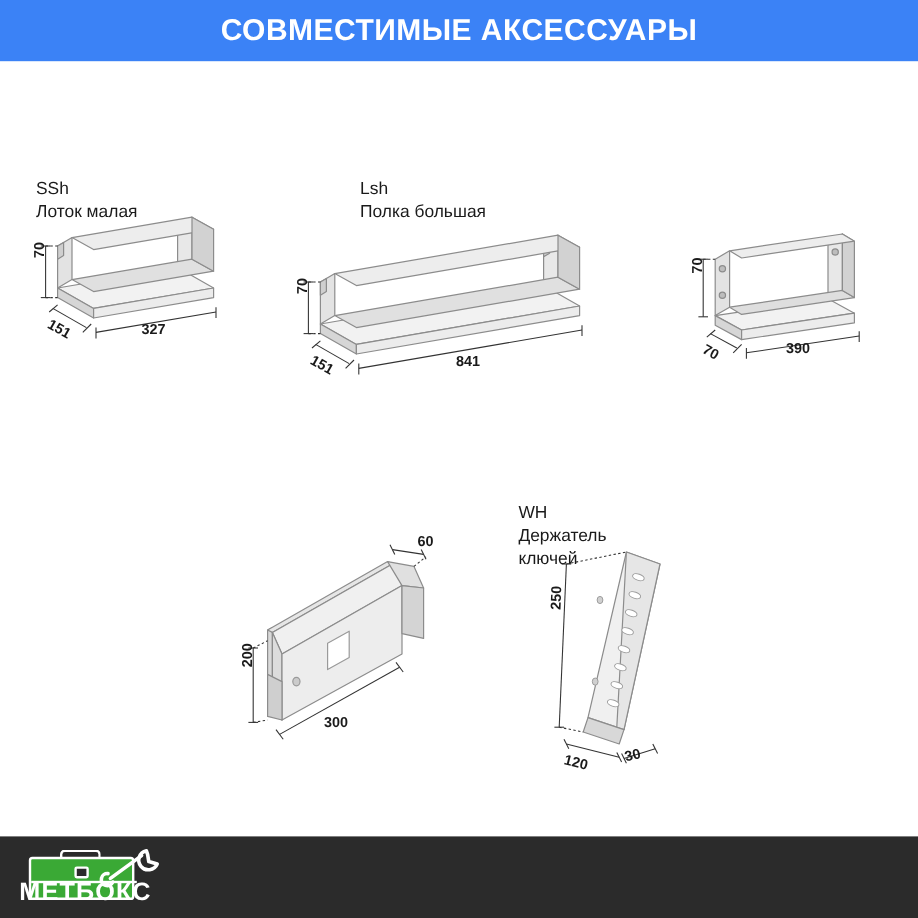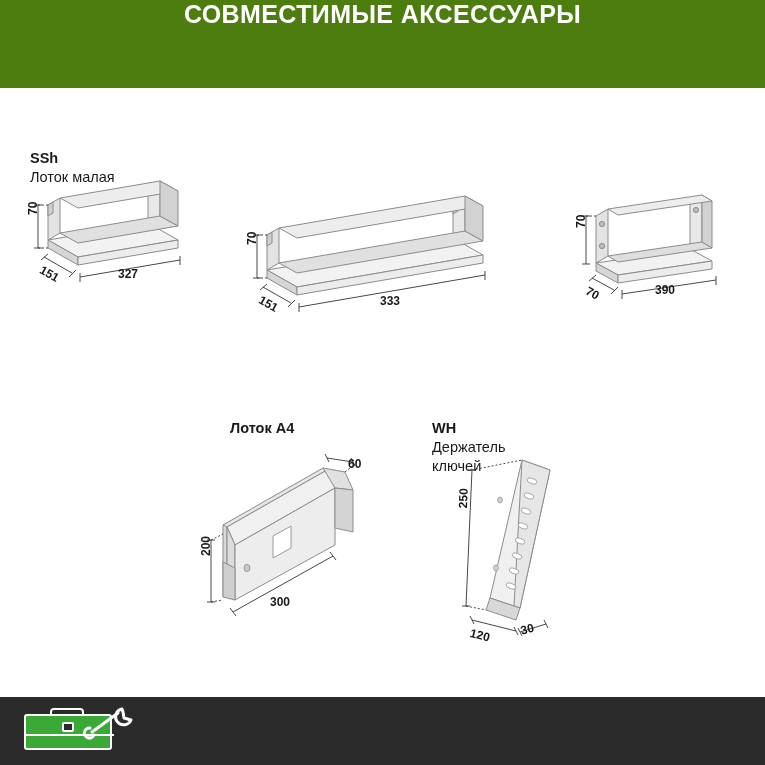--- a/index.html
+++ b/index.html
@@ -18,23 +18,24 @@
     position: absolute;
     inset: 0;
     background: #ffffff;
   }
   
   .header {
     position: absolute;
     left: 0;
     top: 0;
     width: 765px;
-    height: 88px;
-    background: #4d7c0f;
+    height: 51px;
+    background: #3b82f6;
     display: flex;
+    align-items: center;
     justify-content: center;
   }
   .header-title {
     color: #ffffff;
     font-size: 25px;
     font-weight: bold;
     letter-spacing: 0.4px;
     text-transform: uppercase;
     text-align: center;
     white-space: nowrap;
@@ -127,21 +128,21 @@
   .item {
     position: absolute;
   }
   .item-label {
     position: absolute;
     font-size: 14.5px;
     color: #1a1a1a;
     line-height: 19px;
     white-space: pre-line;
   }
-  .item-label b { font-weight: bold; }
+  .item-label b { font-weight: normal; }
   .drawing {
     position: absolute;
   }
   .dim {
     position: absolute;
     font-size: 12px;
     font-weight: bold;
     color: #1a1a1a;
   }
   svg { display: block; overflow: visible; }
@@ -201,20 +202,24 @@
         </g>
       </svg>
 
       <div class="dim" style="left:-4px; top:30px; transform:rotate(-90deg); transform-origin:left top;">70</div>
       <div class="dim" style="left:14px; top:78px; transform:rotate(29deg); transform-origin:left top;">151</div>
       <div class="dim" style="left:88px; top:82px;">327</div>
     </div>
   </div>
 
   <div class="item" style="left:255px; top:130px; width:300px; height:190px;">
+    <div class="item-label" style="left:45px; top:0px; width:260px;">
+      <b>Lsh</b>
+      <span>Полка большая</span>
+    </div>
 
     <div class="drawing" style="left:0px; top:60px;">
       <svg width="300" height="135" viewBox="0 0 300 135">
         <g stroke="#8c8c8c" stroke-width="1" stroke-linejoin="round">
 
           <polygon points="12,45 24,38 24,73 12,80" fill="#e3e3e3"></polygon>
           <polygon points="12,45 17,42 17,53 12,56" fill="#cfcfcf"></polygon>
 
           <polygon points="198,13 210,6 210,41 198,48" fill="#e8e8e8"></polygon>
           <polygon points="198,13 203,10 203,21 198,24" fill="#cfcfcf"></polygon>
@@ -241,21 +246,21 @@
           <line x1="5" y1="100" x2="12" y2="94"></line>
           <line x1="33" y1="117" x2="40" y2="110"></line>
           <line x1="44" y1="117" x2="230" y2="85"></line>
           <line x1="44" y1="113" x2="44" y2="122"></line>
           <line x1="230" y1="81" x2="230" y2="90"></line>
         </g>
       </svg>
 
       <div class="dim" style="left:-10px; top:55px; transform:rotate(-90deg); transform-origin:left top;">70</div>
       <div class="dim" style="left:8px; top:103px; transform:rotate(29deg); transform-origin:left top;">151</div>
-      <div class="dim" style="left:125px; top:104px;">333</div>
+      <div class="dim" style="left:125px; top:104px;">841</div>
     </div>
   </div>
 
   <div class="item" style="left:560px; top:128px; width:205px; height:190px;">
 
     <div class="drawing" style="left:0px; top:58px;">
       <svg width="205" height="135" viewBox="0 0 205 135">
         <g stroke="#8c8c8c" stroke-width="1" stroke-linejoin="round">
 
           <polygon points="36,30 48,23 48,70 36,77" fill="#e3e3e3"></polygon>
@@ -293,23 +298,20 @@
         </g>
       </svg>
 
       <div class="dim" style="left:14px; top:42px; transform:rotate(-90deg); transform-origin:left top;">70</div>
       <div class="dim" style="left:30px; top:98px; transform:rotate(29deg); transform-origin:left top;">70</div>
       <div class="dim" style="left:95px; top:97px;">390</div>
     </div>
   </div>
 
   <div class="item" style="left:175px; top:400px; width:230px; height:230px;">
-    <div class="item-label" style="left:55px; top:0px; width:180px;">
-      <b>Лоток A4</b>
-    </div>
 
     <div class="drawing" style="left:0px; top:40px;">
       <svg width="230" height="190" viewBox="0 0 230 190">
         <g stroke="#8c8c8c" stroke-width="1" stroke-linejoin="round">
 
           <polygon points="48,85 52,83 52,155 48,157" fill="#d9d9d9"></polygon>
           <polygon points="48,85 148,28 152,30 52,87" fill="#e6e6e6"></polygon>
 
           <polygon points="52,87 152,30 160,48 60,105" fill="#f0f0f0"></polygon>
           <polygon points="52,87 60,105 60,160 52,155" fill="#dcdcdc"></polygon>
@@ -340,21 +342,21 @@
           <line x1="32" y1="162" x2="40" y2="162"></line>
           <line x1="36" y1="100" x2="48" y2="94" stroke-dasharray="2,2"></line>
           <line x1="36" y1="162" x2="48" y2="160" stroke-dasharray="2,2"></line>
 
           <line x1="58" y1="172" x2="158" y2="116"></line>
           <line x1="55" y1="168" x2="61" y2="176"></line>
           <line x1="155" y1="112" x2="161" y2="120"></line>
         </g>
       </svg>
 
-      <div class="dim" style="left:173px; top:17px;">60</div>
+      <div class="dim" style="left:173px; top:4px;">60</div>
       <div class="dim" style="left:24px; top:116px; transform:rotate(-90deg); transform-origin:left top;">200</div>
       <div class="dim" style="left:95px; top:155px;">300</div>
     </div>
   </div>
 
   <div class="item" style="left:424px; top:400px; width:200px; height:240px;">
     <div class="item-label" style="left:8px; top:0px; width:180px; text-align:left;">
       <b>WH</b>
       <span>Держатель
 ключей</span>
@@ -422,17 +424,18 @@
         </div>
         <div class="logo-case-latch"></div>
         <svg class="logo-wrench" viewBox="0 0 64 34">
           <g fill="none" stroke="#ffffff" stroke-width="3" stroke-linecap="round" stroke-linejoin="round">
             <path d="M8 26 L34 7"></path>
             <path d="M38 3 a8 8 0 1 0 9 11 l-7 -2 -1 -6 z"></path>
             <path d="M6 22 a5 5 0 1 0 4 7"></path>
           </g>
         </svg>
       </div>
+      <div class="logo-text">МЕТБОКС</div>
     </div>
 
   </div>
 
 </div>
 
 </body></html>

